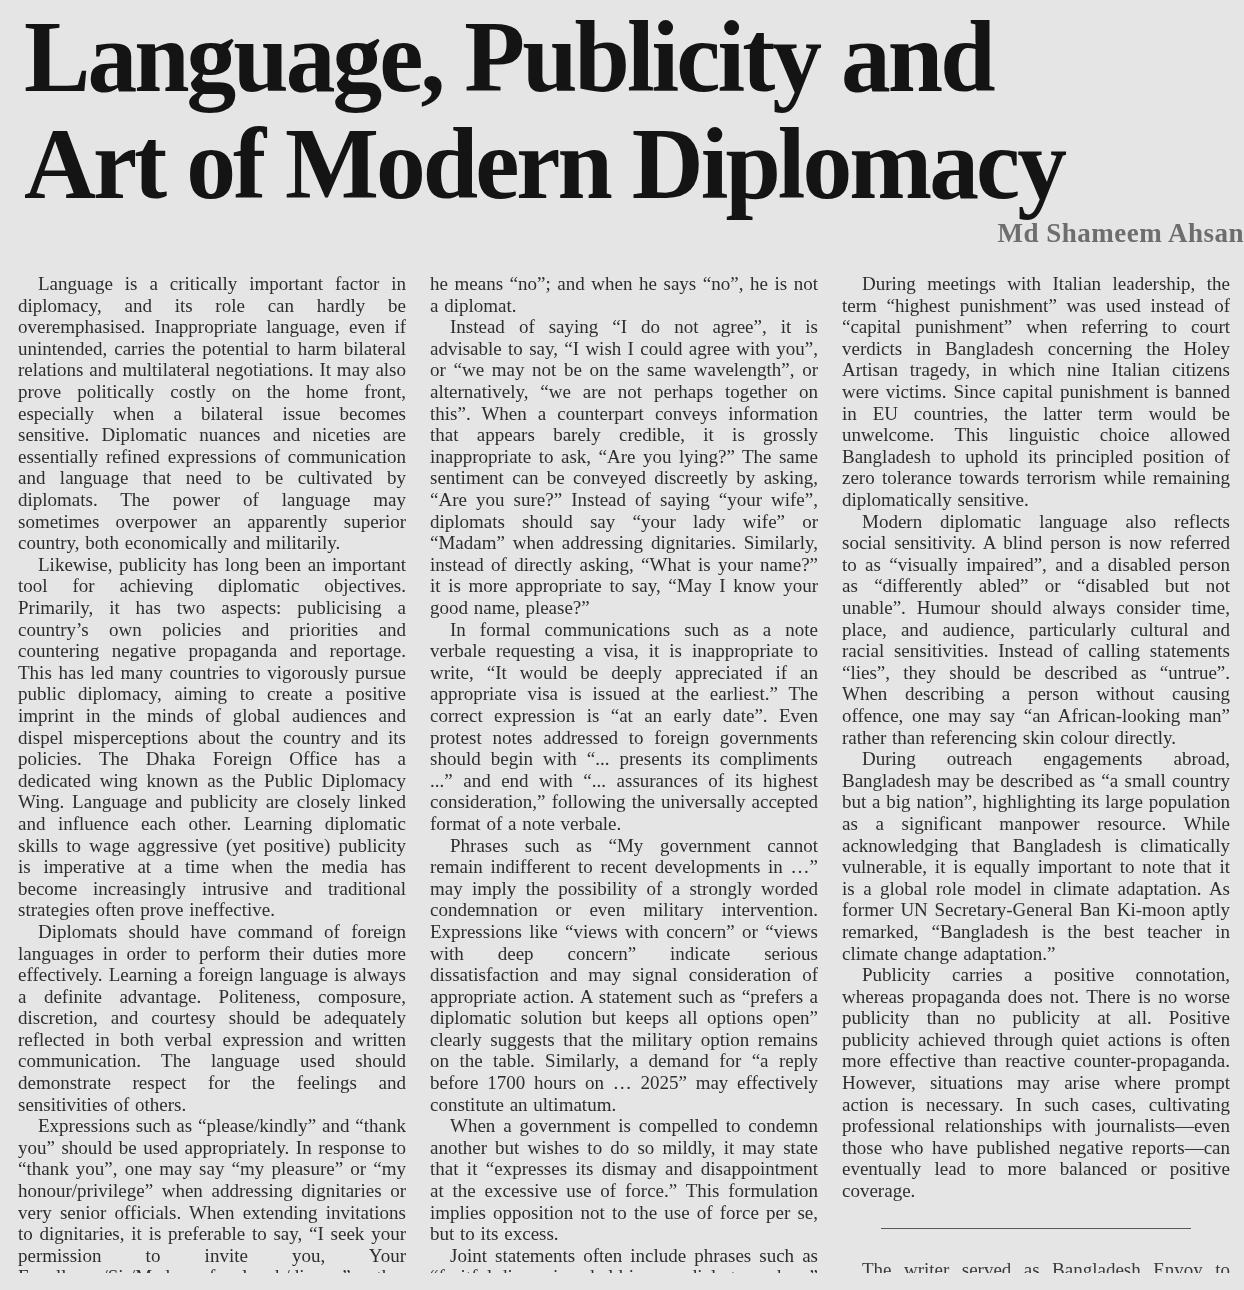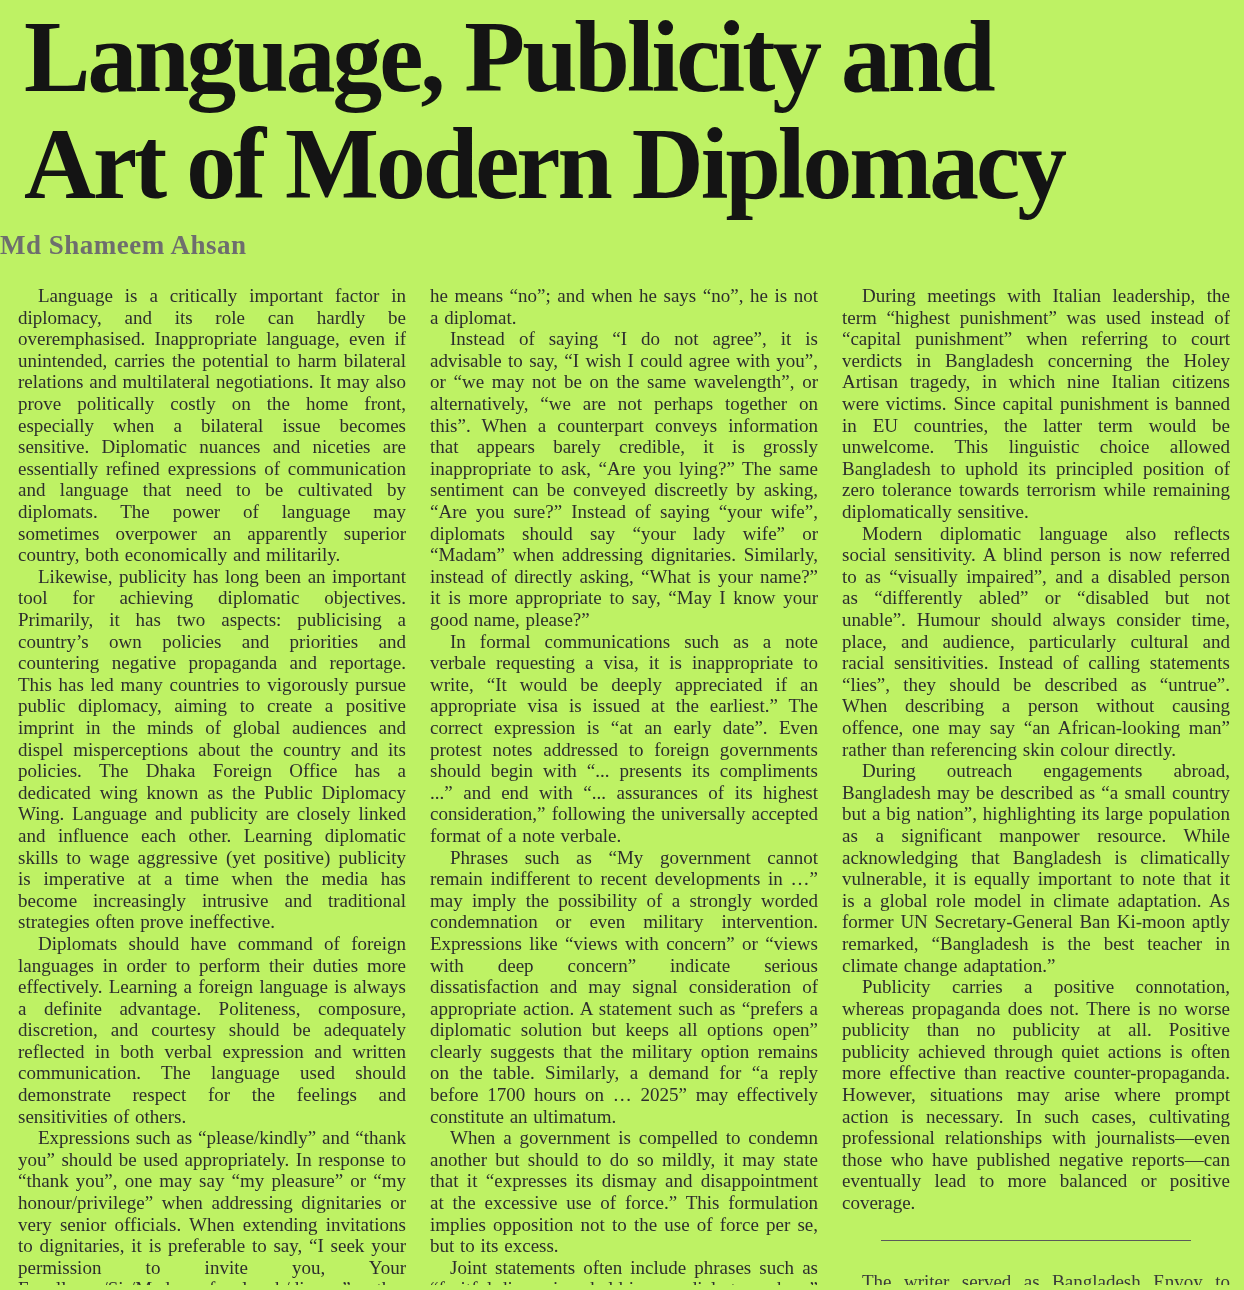--- a/index.html
+++ b/index.html
@@ -4,42 +4,41 @@
 <style>
   html, body {
     margin: 0;
     padding: 0;
     background: #ffffff;
   }
   .page {
     position: relative;
     width: 1244px;
     height: 1290px;
-    background: #bef264;
+    background: #e5e5e5;
     overflow: hidden;
     font-family: "Liberation Serif", "DejaVu Serif", serif;
     color: #2e2e2e;
   }
   .headline {
     margin: 4px 20px 0 24px;
     font-size: 101px;
     line-height: 1.06;
     font-weight: bold;
     letter-spacing: -3px;
     color: #141414;
     transform: scaleX(0.985);
     transform-origin: left top;
     white-space: nowrap;
   }
   .byline {
-    text-align: left;
+    text-align: right;
     font-size: 27px;
     font-weight: bold;
     color: #6e6e6e;
-    margin-top: 12px;
     letter-spacing: 0.5px;
   }
   .body-columns {
     display: flex;
     gap: 24px;
     margin: 24px 14px 0 18px;
     height: 1000px;
     overflow: hidden;
   }
   .col {
@@ -90,21 +89,21 @@
       <p>Likewise, publicity has long been an important tool for achieving diplomatic objectives. Primarily, it has two aspects: publicising a country’s own policies and priorities and countering negative propaganda and reportage. This has led many countries to vigorously pursue public diplomacy, aiming to create a positive imprint in the minds of global audiences and dispel misperceptions about the country and its policies. The Dhaka Foreign Office has a dedicated wing known as the Public Diplomacy Wing. Language and publicity are closely linked and influence each other. Learning diplomatic skills to wage aggressive (yet positive) publicity is imperative at a time when the media has become increasingly intrusive and traditional strategies often prove ineffective.</p>
       <p>Diplomats should have command of foreign languages in order to perform their duties more effectively. Learning a foreign language is always a definite advantage. Politeness, composure, discretion, and courtesy should be adequately reflected in both verbal expression and written communication. The language used should demonstrate respect for the feelings and sensitivities of others.</p>
       <p>Expressions such as “please/kindly” and “thank you” should be used appropriately. In response to “thank you”, one may say “my pleasure” or “my honour/privilege” when addressing dignitaries or very senior officials. When extending invitations to dignitaries, it is preferable to say, “I seek your permission to invite you, Your Excellency/Sir/Madam, for lunch/dinner,” rather than “I want to invite you,” which may sound audacious. The use of a blunt “No, no, no” should always be avoided. There is a saying in diplomacy that when a diplomat says “yes”, he means “perhaps”; when he says “perhaps”,</p>
     </div>
 
     <div class="col">
       <p class="cont">he means “no”; and when he says “no”, he is not a diplomat.</p>
       <p>Instead of saying “I do not agree”, it is advisable to say, “I wish I could agree with you”, or “we may not be on the same wavelength”, or alternatively, “we are not perhaps together on this”. When a counterpart conveys information that appears barely credible, it is grossly inappropriate to ask, “Are you lying?” The same sentiment can be conveyed discreetly by asking, “Are you sure?” Instead of saying “your wife”, diplomats should say “your lady wife” or “Madam” when addressing dignitaries. Similarly, instead of directly asking, “What is your name?” it is more appropriate to say, “May I know your good name, please?”</p>
       <p>In formal communications such as a note verbale requesting a visa, it is inappropriate to write, “It would be deeply appreciated if an appropriate visa is issued at the earliest.” The correct expression is “at an early date”. Even protest notes addressed to foreign governments should begin with “... presents its compliments ...” and end with “... assurances of its highest consideration,” following the universally accepted format of a note verbale.</p>
       <p>Phrases such as “My government cannot remain indifferent to recent developments in …” may imply the possibility of a strongly worded condemnation or even military intervention. Expressions like “views with concern” or “views with deep concern” indicate serious dissatisfaction and may signal consideration of appropriate action. A statement such as “prefers a diplomatic solution but keeps all options open” clearly suggests that the military option remains on the table. Similarly, a demand for “a reply before 1700 hours on … 2025” may effectively constitute an ultimatum.</p>
-      <p>When a government is compelled to condemn another but should to do so mildly, it may state that it “expresses its dismay and disappointment at the excessive use of force.” This formulation implies opposition not to the use of force per se, but to its excess.</p>
+      <p>When a government is compelled to condemn another but wishes to do so mildly, it may state that it “expresses its dismay and disappointment at the excessive use of force.” This formulation implies opposition not to the use of force per se, but to its excess.</p>
       <p>Joint statements often include phrases such as “fruitful discussions held in a cordial atmosphere” and decisions “to continue dialogue”. A closer examination of such formulations may reveal that no tangible outcome was achieved, though goodwill was diplomatically expressed.</p>
     </div>
 
     <div class="col">
       <p>During meetings with Italian leadership, the term “highest punishment” was used instead of “capital punishment” when referring to court verdicts in Bangladesh concerning the Holey Artisan tragedy, in which nine Italian citizens were victims. Since capital punishment is banned in EU countries, the latter term would be unwelcome. This linguistic choice allowed Bangladesh to uphold its principled position of zero tolerance towards terrorism while remaining diplomatically sensitive.</p>
       <p>Modern diplomatic language also reflects social sensitivity. A blind person is now referred to as “visually impaired”, and a disabled person as “differently abled” or “disabled but not unable”. Humour should always consider time, place, and audience, particularly cultural and racial sensitivities. Instead of calling statements “lies”, they should be described as “untrue”. When describing a person without causing offence, one may say “an African-looking man” rather than referencing skin colour directly.</p>
       <p>During outreach engagements abroad, Bangladesh may be described as “a small country but a big nation”, highlighting its large population as a significant manpower resource. While acknowledging that Bangladesh is climatically vulnerable, it is equally important to note that it is a global role model in climate adaptation. As former UN Secretary-General Ban Ki-moon aptly remarked, “Bangladesh is the best teacher in climate change adaptation.”</p>
       <p>Publicity carries a positive connotation, whereas propaganda does not. There is no worse publicity than no publicity at all. Positive publicity achieved through quiet actions is often more effective than reactive counter-propaganda. However, situations may arise where prompt action is necessary. In such cases, cultivating professional relationships with journalists—even those who have published negative reports—can eventually lead to more balanced or positive coverage.</p>
 
       <div class="footer-block">

